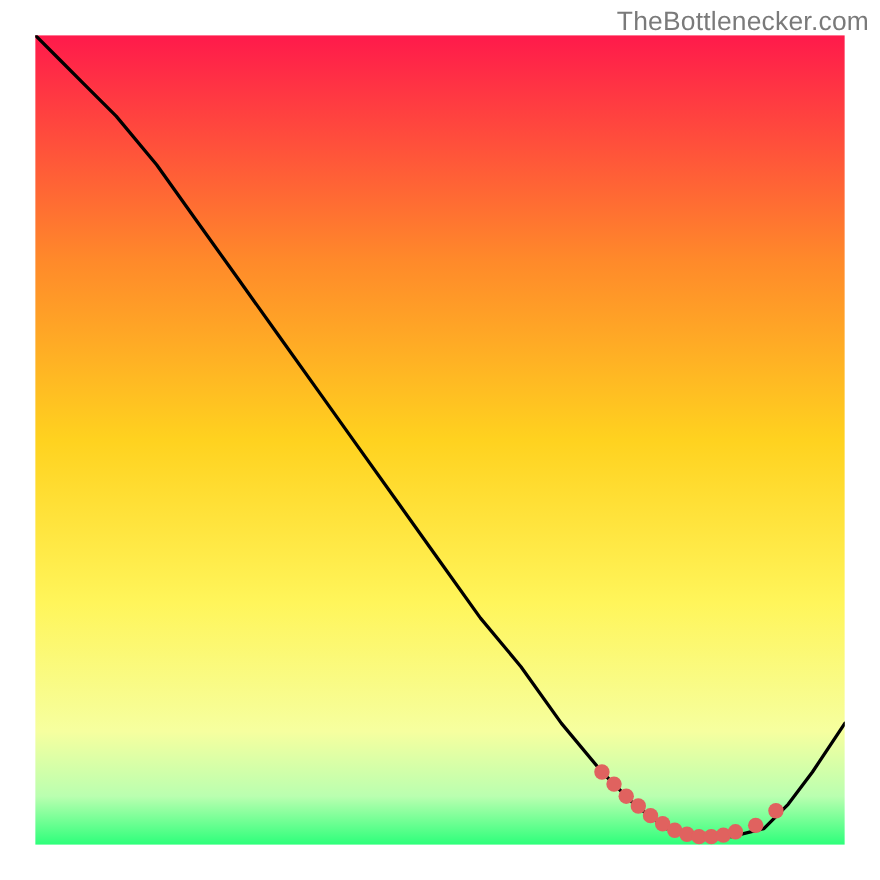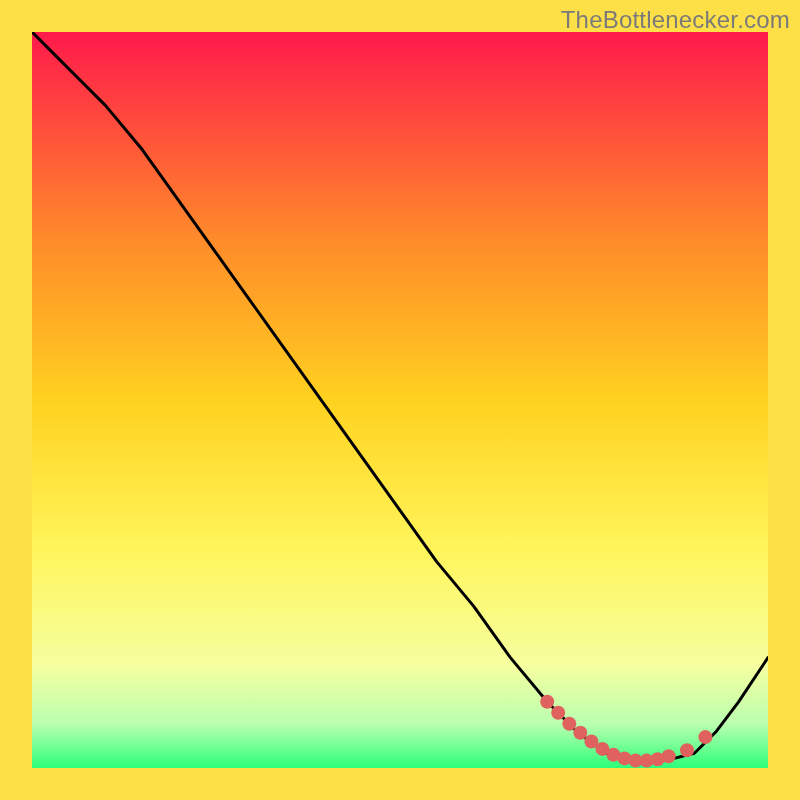--- a/index.html
+++ b/index.html
@@ -8,21 +8,21 @@
     width: 800px;
     height: 800px;
     background: #000;
     overflow: hidden;
     font-family: Arial, Helvetica, sans-serif;
   }
   .frame {
     position: relative;
     width: 800px;
     height: 800px;
-    background: #fde047;
+    background: #ffffff;
   }
   .plot {
     position: absolute;
     left: 32px;
     top: 32px;
     width: 736px;
     height: 736px;
   }
   .attribution {
     position: absolute;

